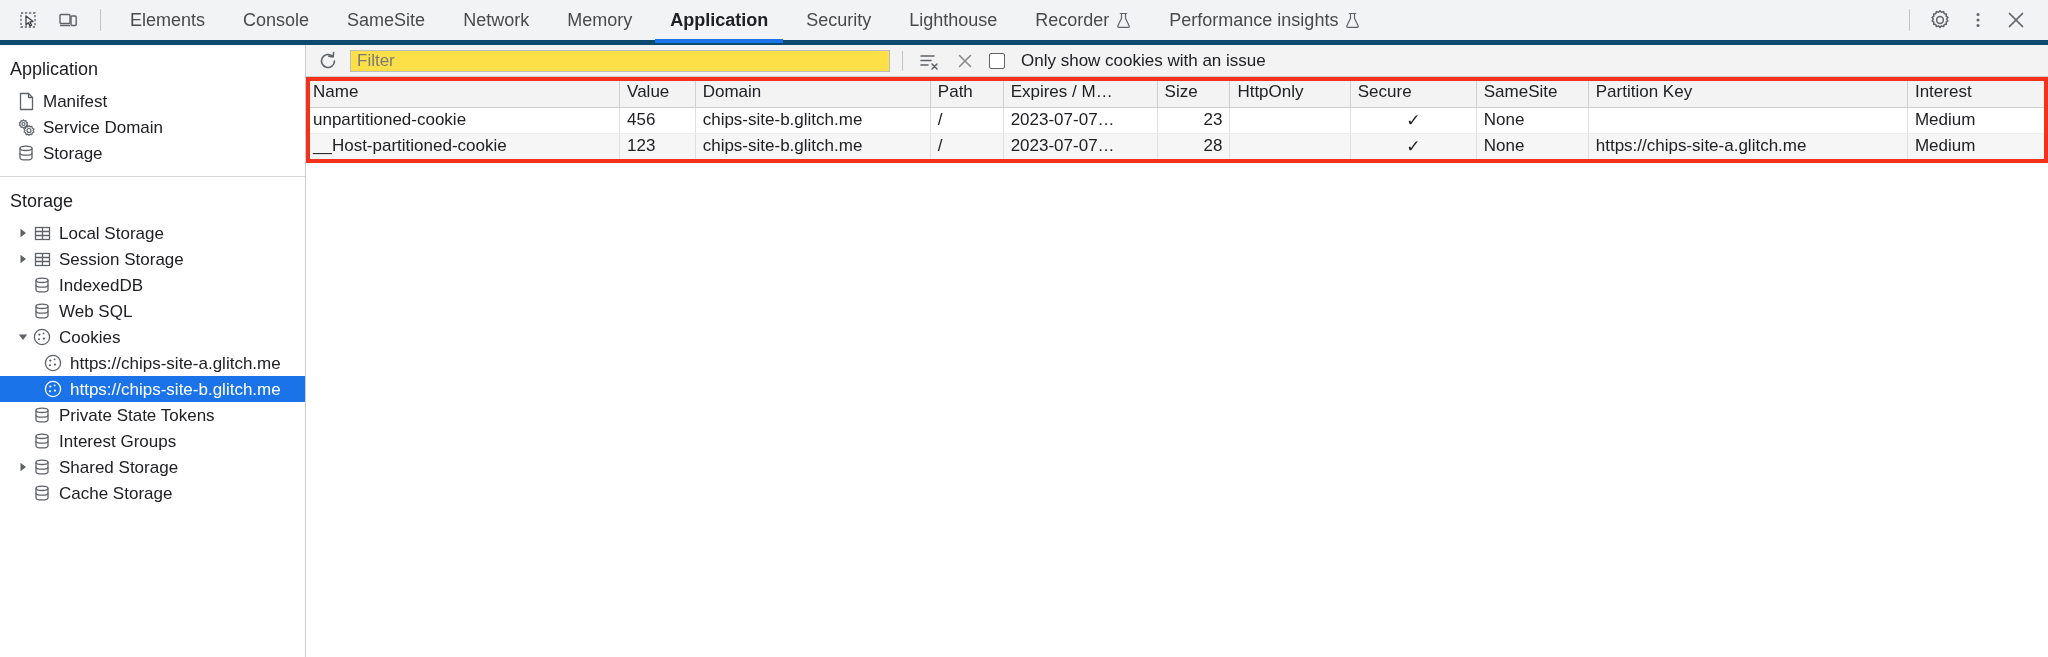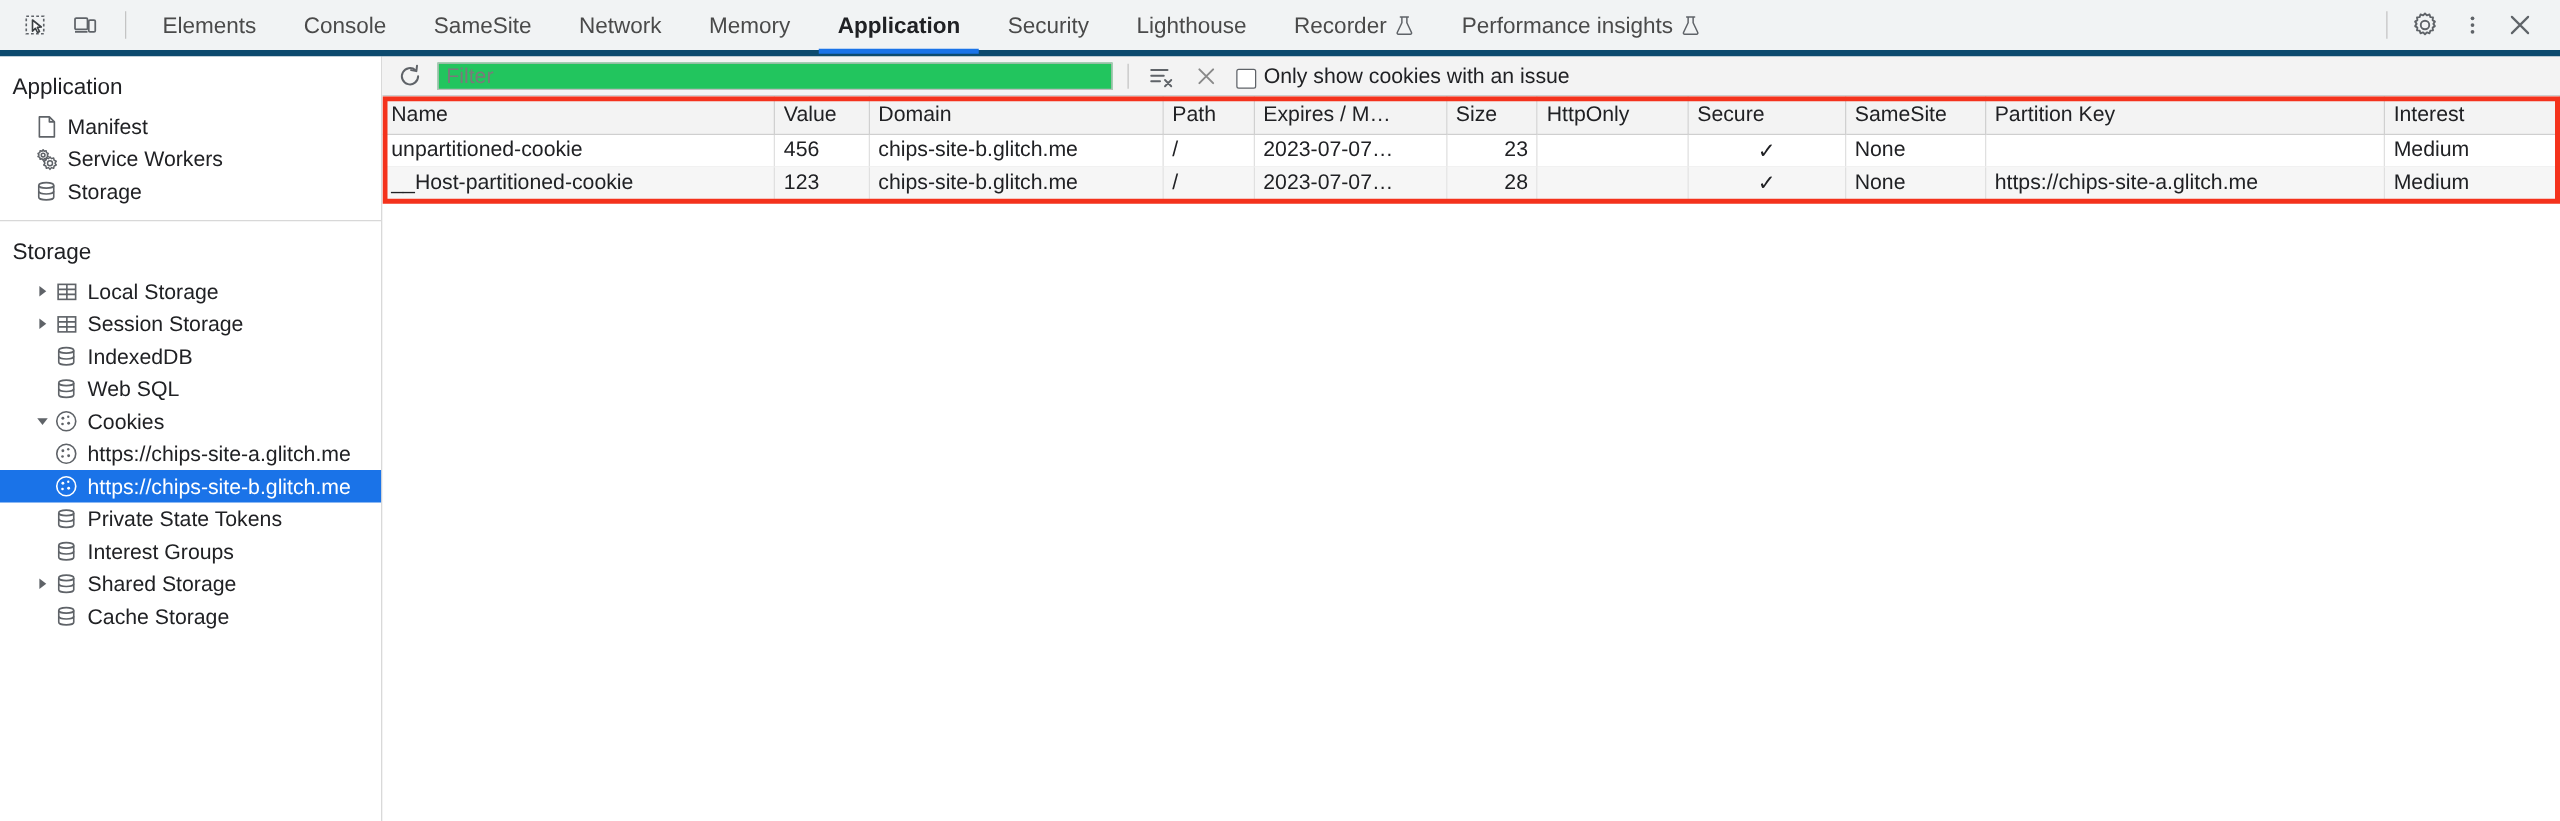--- a/index.html
+++ b/index.html
@@ -76,49 +76,49 @@
   .arrow {
     width: 16px; min-width: 16px; display: inline-flex;
     align-items: center; justify-content: center;
   }
   .arrow.none { }
   .sb-ico {
     width: 22px; min-width: 22px; display: inline-flex;
     align-items: center; justify-content: center; margin-right: 6px;
   }
   .sb-label { line-height: 1; }
-  .indent-1 { padding-left: 26px; }
+  .indent-1 { padding-left: 15px; }
   .indent-2 { padding-left: 42px; }
 
   
   .main { flex: 1; display: flex; flex-direction: column; min-width: 0; background: #fff; }
 
   .filterbar {
     height: 32px; min-height: 32px;
     background: #f3f3f3;
     border-bottom: 1px solid #cdcdcd;
     display: flex; align-items: center;
     padding: 0 8px; gap: 8px;
   }
   .fb-btn {
     width: 28px; height: 26px; display: flex;
     align-items: center; justify-content: center;
     cursor: pointer; border-radius: 3px;
   }
   .filter-input {
     flex: 0 0 auto; width: 540px; height: 22px;
-    border: 1px solid #bdbdbd; background: #22c55e;
+    border: 1px solid #bdbdbd; background: #fde047;
     font-size: 17px; color: #202124;
     padding: 0 6px;
     font-family: "Liberation Sans", sans-serif;
   }
   .filter-input::placeholder { color: #7a7a7a; }
   .fb-sep { width: 1px; height: 20px; background: #c4c4c4; margin: 0 4px; }
   .fb-check {
-    display: flex; align-items: flex-end; gap: 6px;
+    display: flex; align-items: center; gap: 16px;
     font-size: 17px; color: #202124; cursor: pointer;
     white-space: nowrap; margin-left: 2px;
   }
   .cbox {
     width: 16px; height: 16px; border: 1.5px solid #5f6368;
     border-radius: 2px; background: #fff; display: inline-block;
   }
 
   
   .table-wrap { flex: 1; position: relative; overflow: hidden; }
@@ -273,21 +273,21 @@
           <span class="sb-ico">
             <svg width="19" height="19" viewBox="0 0 19 19">
               <g fill="none" stroke="#5f6368" stroke-width="1.2">
                 <circle cx="6.5" cy="6" r="1.5"></circle>
                 <path d="M6.5 1.8 L7.4 3 L8.9 2.6 L9.2 4.1 L10.6 4.8 L9.8 6 L10.6 7.2 L9.2 7.9 L8.9 9.4 L7.4 9 L6.5 10.2 L5.6 9 L4.1 9.4 L3.8 7.9 L2.4 7.2 L3.2 6 L2.4 4.8 L3.8 4.1 L4.1 2.6 L5.6 3 Z" stroke-linejoin="round"></path>
                 <circle cx="12" cy="12.5" r="2"></circle>
                 <path d="M12 7.5 L13.1 8.9 L14.9 8.4 L15.3 10.2 L17 11 L16 12.5 L17 14 L15.3 14.8 L14.9 16.6 L13.1 16.1 L12 17.5 L10.9 16.1 L9.1 16.6 L8.7 14.8 L7 14 L8 12.5 L7 11 L8.7 10.2 L9.1 8.4 L10.9 8.9 Z" stroke-linejoin="round"></path>
               </g>
             </svg>
           </span>
-          <span class="sb-label">Service Workers</span>
+          <span class="sb-label">Service Domain</span>
         </div>
 
         <div class="sb-item indent-1">
           <span class="sb-ico">
             <svg width="18" height="18" viewBox="0 0 18 18">
               <g fill="none" stroke="#5f6368" stroke-width="1.3">
                 <ellipse cx="9" cy="4.3" rx="6" ry="2.2"></ellipse>
                 <path d="M3 4.3 V13.7 C3 14.9 5.7 15.9 9 15.9 C12.3 15.9 15 14.9 15 13.7 V4.3"></path>
                 <path d="M3 9 C3 10.2 5.7 11.2 9 11.2 C12.3 11.2 15 10.2 15 9"></path>
               </g>

